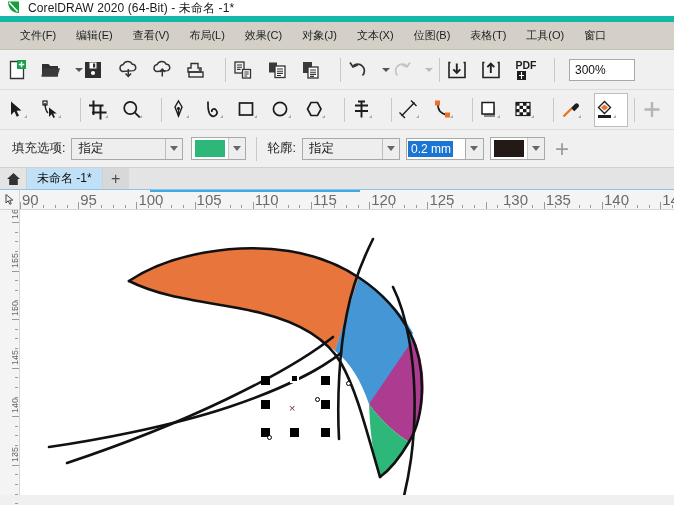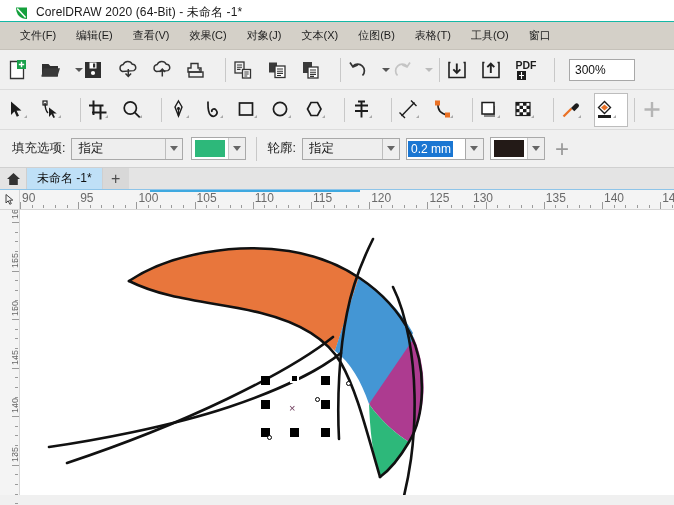--- a/index.html
+++ b/index.html
@@ -8,22 +8,22 @@
     width: 674px; height: 505px;
     overflow: hidden;
     font-family: "Liberation Sans", sans-serif;
     background: #ffffff;
   }
   #app { position: relative; width: 674px; height: 505px; background: #f0f0f0; }
 
   
   .titlebar {
     height: 22px; background: #ffffff;
-    display: flex; align-items: flex-end; padding-left: 14px;
-    border-bottom: 1px solid #14b8a6;
+    display: flex; align-items: flex-start; padding-left: 6px;
+    border-bottom: 6px solid #14b8a6;
   }
   .app-logo { width: 15px; height: 15px; margin-right: 7px; position: relative; }
   .app-logo svg { display: block; }
   .title-text { font-size: 12px; color: #1a1a1a; letter-spacing: .1px; }
 
   
   .menubar {
     height: 28px; background: #d4d0c8;
     display: flex; align-items: center; padding-left: 10px;
     border-bottom: 1px solid #c6c2ba;
@@ -113,21 +113,21 @@
   .vruler {
     position:absolute; top:20px; left:0; width:20px; height:285px;
     background: #f4f4f4; border-right: 1px solid #d6d6d6;
   }
   .ruler-corner{
     position:absolute;top:0;left:0;width:20px;height:20px;background:#f4f4f4;z-index:5;
     border-right:1px solid #d6d6d6;border-bottom:1px solid #d6d6d6;
     display:flex;align-items:center;justify-content:center;
   }
   .rtick { position:absolute; background:#9a9a9a; }
-  .rlabel { position:absolute; font-size:12px; color:#6a6a6a; }
+  .rlabel { position:absolute; font-size:15px; color:#6a6a6a; }
   .vlabel { position:absolute; font-size:9px; color:#6a6a6a; transform: rotate(-90deg); transform-origin: left top; white-space:nowrap;}
   .canvas {
     position:absolute; top:21px; left:21px; width:653px; height:284px;
     background:#ffffff; overflow:hidden;
   }
   .handle { position:absolute; width:9px; height:9px; background:#000000; }
   .handle.active { border:2px solid #ffffff; }
   .node { position:absolute; width:5px; height:5px; background:#ffffff; border:1px solid #000; border-radius:50%; }
   .center-x { position:absolute; font-size:11px; color:#6d3a5a; line-height:1; }
 </style>
@@ -143,20 +143,21 @@
         <path d="M3.2 2.6 L11.6 11.4" stroke="#ffffff" stroke-width="1.5" fill="none"></path>
       </svg>
     </span>
     <span class="title-text">CorelDRAW 2020 (64-Bit) - 未命名 -1*</span>
   </div>
 
   <div class="menubar">
     <div class="menu-item">文件(F)</div>
     <div class="menu-item">编辑(E)</div>
     <div class="menu-item">查看(V)</div>
+    <div class="menu-item">布局(L)</div>
     <div class="menu-item">效果(C)</div>
     <div class="menu-item">对象(J)</div>
     <div class="menu-item">文本(X)</div>
     <div class="menu-item">位图(B)</div>
     <div class="menu-item">表格(T)</div>
     <div class="menu-item">工具(O)</div>
     <div class="menu-item">窗口</div>
   </div>
 
   <div class="toolbar">
@@ -545,21 +546,21 @@
           <div class="rtick" style="left: 392.48px; top: 15px; width: 1px; height: 3px;"></div>
           <div class="rtick" style="left: 404.12px; top: 15px; width: 1px; height: 3px;"></div>
           <div class="rtick" style="left: 415.76px; top: 15px; width: 1px; height: 3px;"></div>
           <div class="rtick" style="left: 427.4px; top: 12px; width: 1px; height: 7px;"></div>
           <div class="rlabel" style="left: 429.4px; top: 1px;">125</div>
           <div class="rtick" style="left: 439.04px; top: 15px; width: 1px; height: 3px;"></div>
           <div class="rtick" style="left: 450.68px; top: 15px; width: 1px; height: 3px;"></div>
           <div class="rtick" style="left: 462.32px; top: 15px; width: 1px; height: 3px;"></div>
           <div class="rtick" style="left: 473.96px; top: 15px; width: 1px; height: 3px;"></div>
           <div class="rtick" style="left: 485.6px; top: 12px; width: 1px; height: 7px;"></div>
-          <div class="rlabel" style="left: 473px; top: 1px;">130</div>
+          <div class="rlabel" style="left: 503px; top: 1px;">130</div>
           <div class="rtick" style="left: 497.24px; top: 15px; width: 1px; height: 3px;"></div>
           <div class="rtick" style="left: 508.88px; top: 15px; width: 1px; height: 3px;"></div>
           <div class="rtick" style="left: 520.52px; top: 15px; width: 1px; height: 3px;"></div>
           <div class="rtick" style="left: 532.16px; top: 15px; width: 1px; height: 3px;"></div>
           <div class="rtick" style="left: 543.8px; top: 12px; width: 1px; height: 7px;"></div>
           <div class="rlabel" style="left: 545.8px; top: 1px;">135</div>
           <div class="rtick" style="left: 555.44px; top: 15px; width: 1px; height: 3px;"></div>
           <div class="rtick" style="left: 567.08px; top: 15px; width: 1px; height: 3px;"></div>
           <div class="rtick" style="left: 578.72px; top: 15px; width: 1px; height: 3px;"></div>
           <div class="rtick" style="left: 590.36px; top: 15px; width: 1px; height: 3px;"></div>

